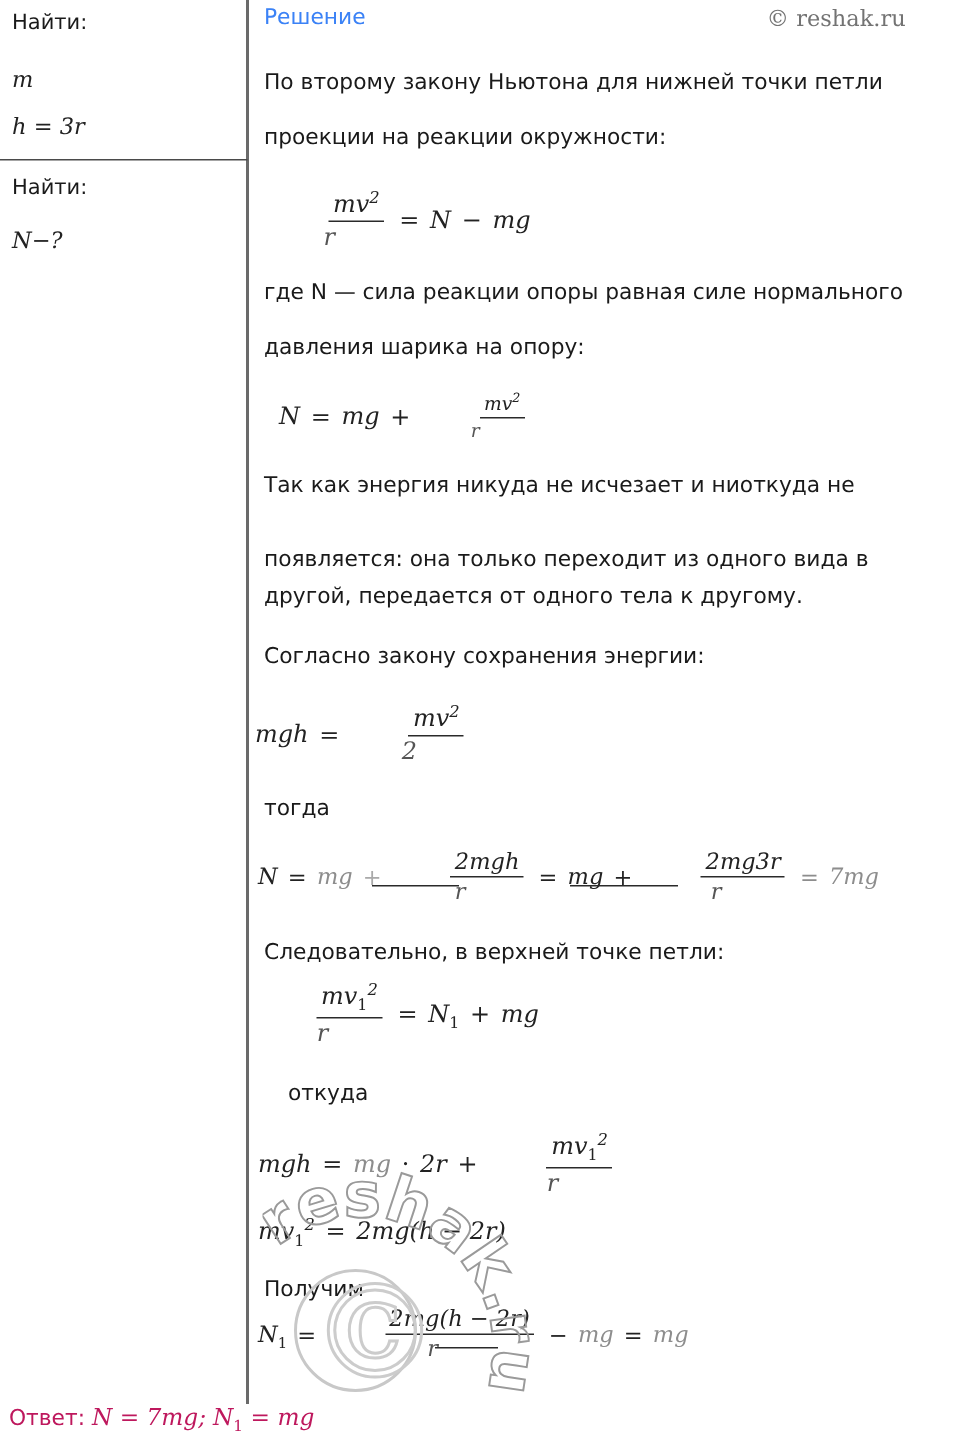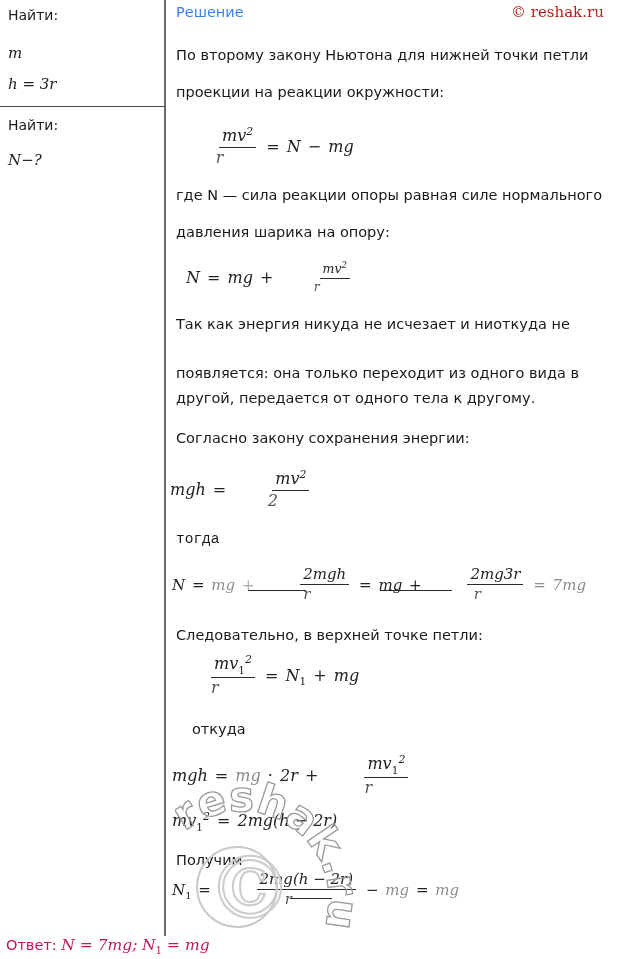--- a/index.html
+++ b/index.html
@@ -62,21 +62,21 @@
   }
   .given-m  { margin-top: 23px; }
   .given-h  { margin-top: 15px; }
   .find-n   { margin-top: 20px; }
   .copyright {
     position: absolute;
     left: 511px;
     top: 3px;
     font-family: "DejaVu Serif", serif;
     font-size: 15px;
-    color: #b91c1c;
+    color: #737373;
     white-space: nowrap;
   }
   .sol-head {
     position: absolute;
     left: 176px;
     top: 4px;
     font-size: 14.5px;
     color: #3b82f6;
   }
   .para {
@@ -234,21 +234,21 @@
 
 <div class="formula f-lg" style="left:170px; top:470px;">
   <span>mgh</span>
   <span class="op">=</span>
   <span class="frac">
     <span class="num"><span>mv</span><sup class="exp">2</sup></span>
     <span class="den">2</span>
   </span>
 </div>
 
-<div class="para" style="left:176px; top:522px;font-family:Liberation Mono, monospace;">тогда</div>
+<div class="para" style="left:176px; top:522px;">тогда</div>
 
 <div class="formula f-md" style="left:172px; top:567px;">
   <span>N</span>
   <span class="op">=</span>
   <span class="semi">mg</span>
   <span class="op faded">+</span>
   <span class="frac">
     <span class="num">2mgh</span>
     <span class="den">r</span>
   </span>

